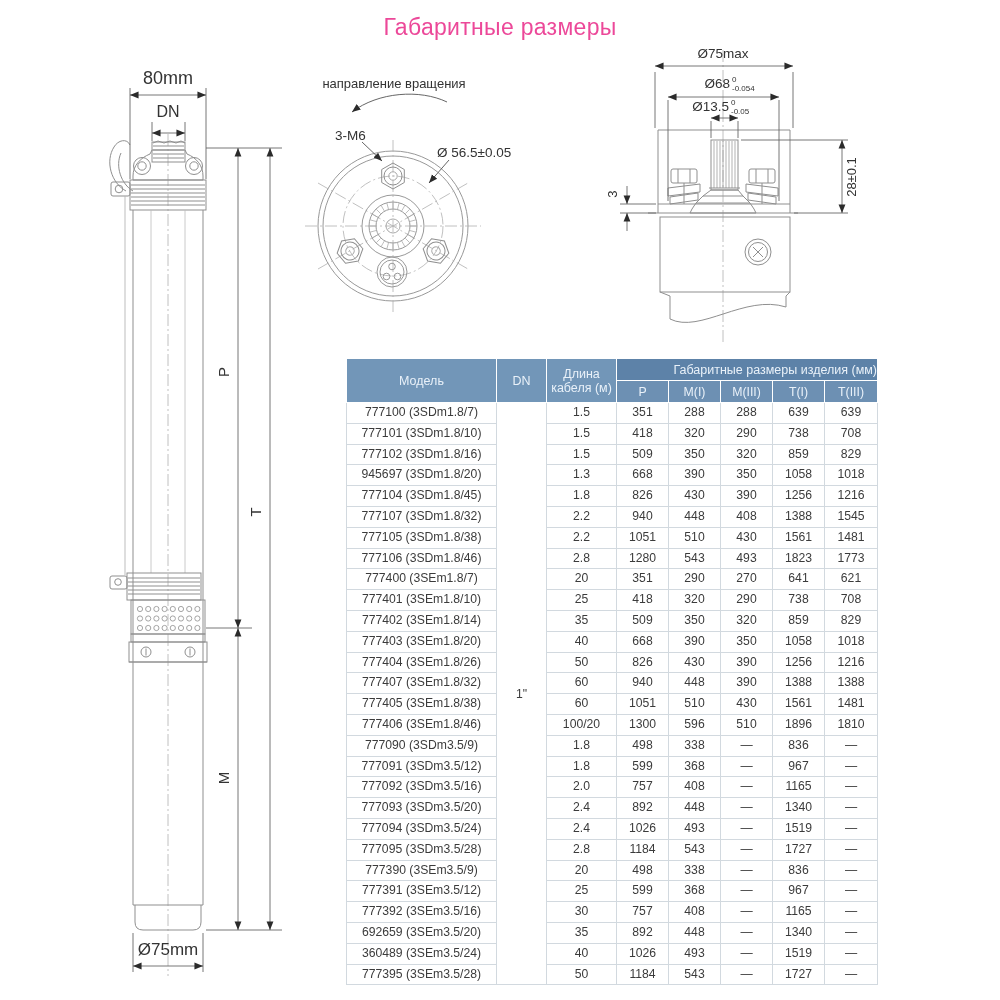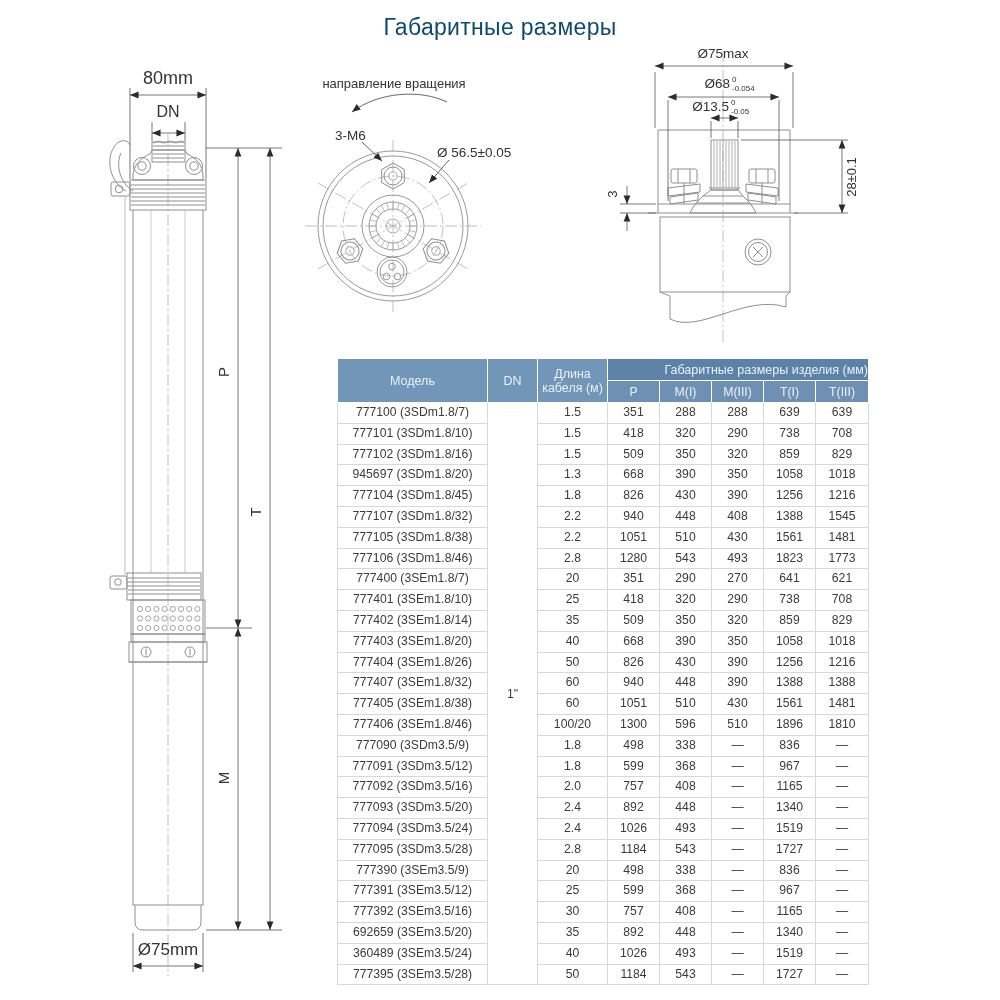--- a/index.html
+++ b/index.html
@@ -1,23 +1,23 @@
 <!DOCTYPE html>
 <html><head>
 <meta charset="utf-8">
 <style>
   html,body{margin:0;padding:0;background:#fff;}
   .sheet{position:relative;width:1000px;height:1000px;background:#fff;overflow:hidden;
          font-family:"Liberation Sans", sans-serif;}
   .page-title{position:absolute;top:14px;left:0;width:1000px;text-align:center;
-              font-size:23px;color:#0c4a6e;letter-spacing:.3px;}
+              font-size:23px;color:#ec4899;letter-spacing:.3px;}
   svg{position:absolute;top:0;left:0;}
   svg text{font-family:"Liberation Sans", sans-serif;fill:#333;}
 
-  .tbl-wrap{position:absolute;left:337px;top:358px;width:531px;}
+  .tbl-wrap{position:absolute;left:346px;top:358px;width:531px;}
   table{border-collapse:collapse;table-layout:fixed;width:531px;font-size:12.2px;color:#3b3b3b;}
   th{font-weight:normal;color:#e9f1f9;border:1px solid #fff;height:21px;padding:0;text-align:center;}
   th.h-left{background:#7296b8;font-size:12.5px;}
   th.h-group{background:#5d82a8;font-size:12.5px;text-align:right;}
   th.h-sub{background:#6d90b3;font-size:12.3px;}
   td{border:1px solid #d2d9df;height:19.8px;line-height:19.8px;padding:0;text-align:center;
      white-space:nowrap;overflow:hidden;background:#fff;}
   td.dn-cell{vertical-align:middle;line-height:normal;}
 </style>
 </head>

